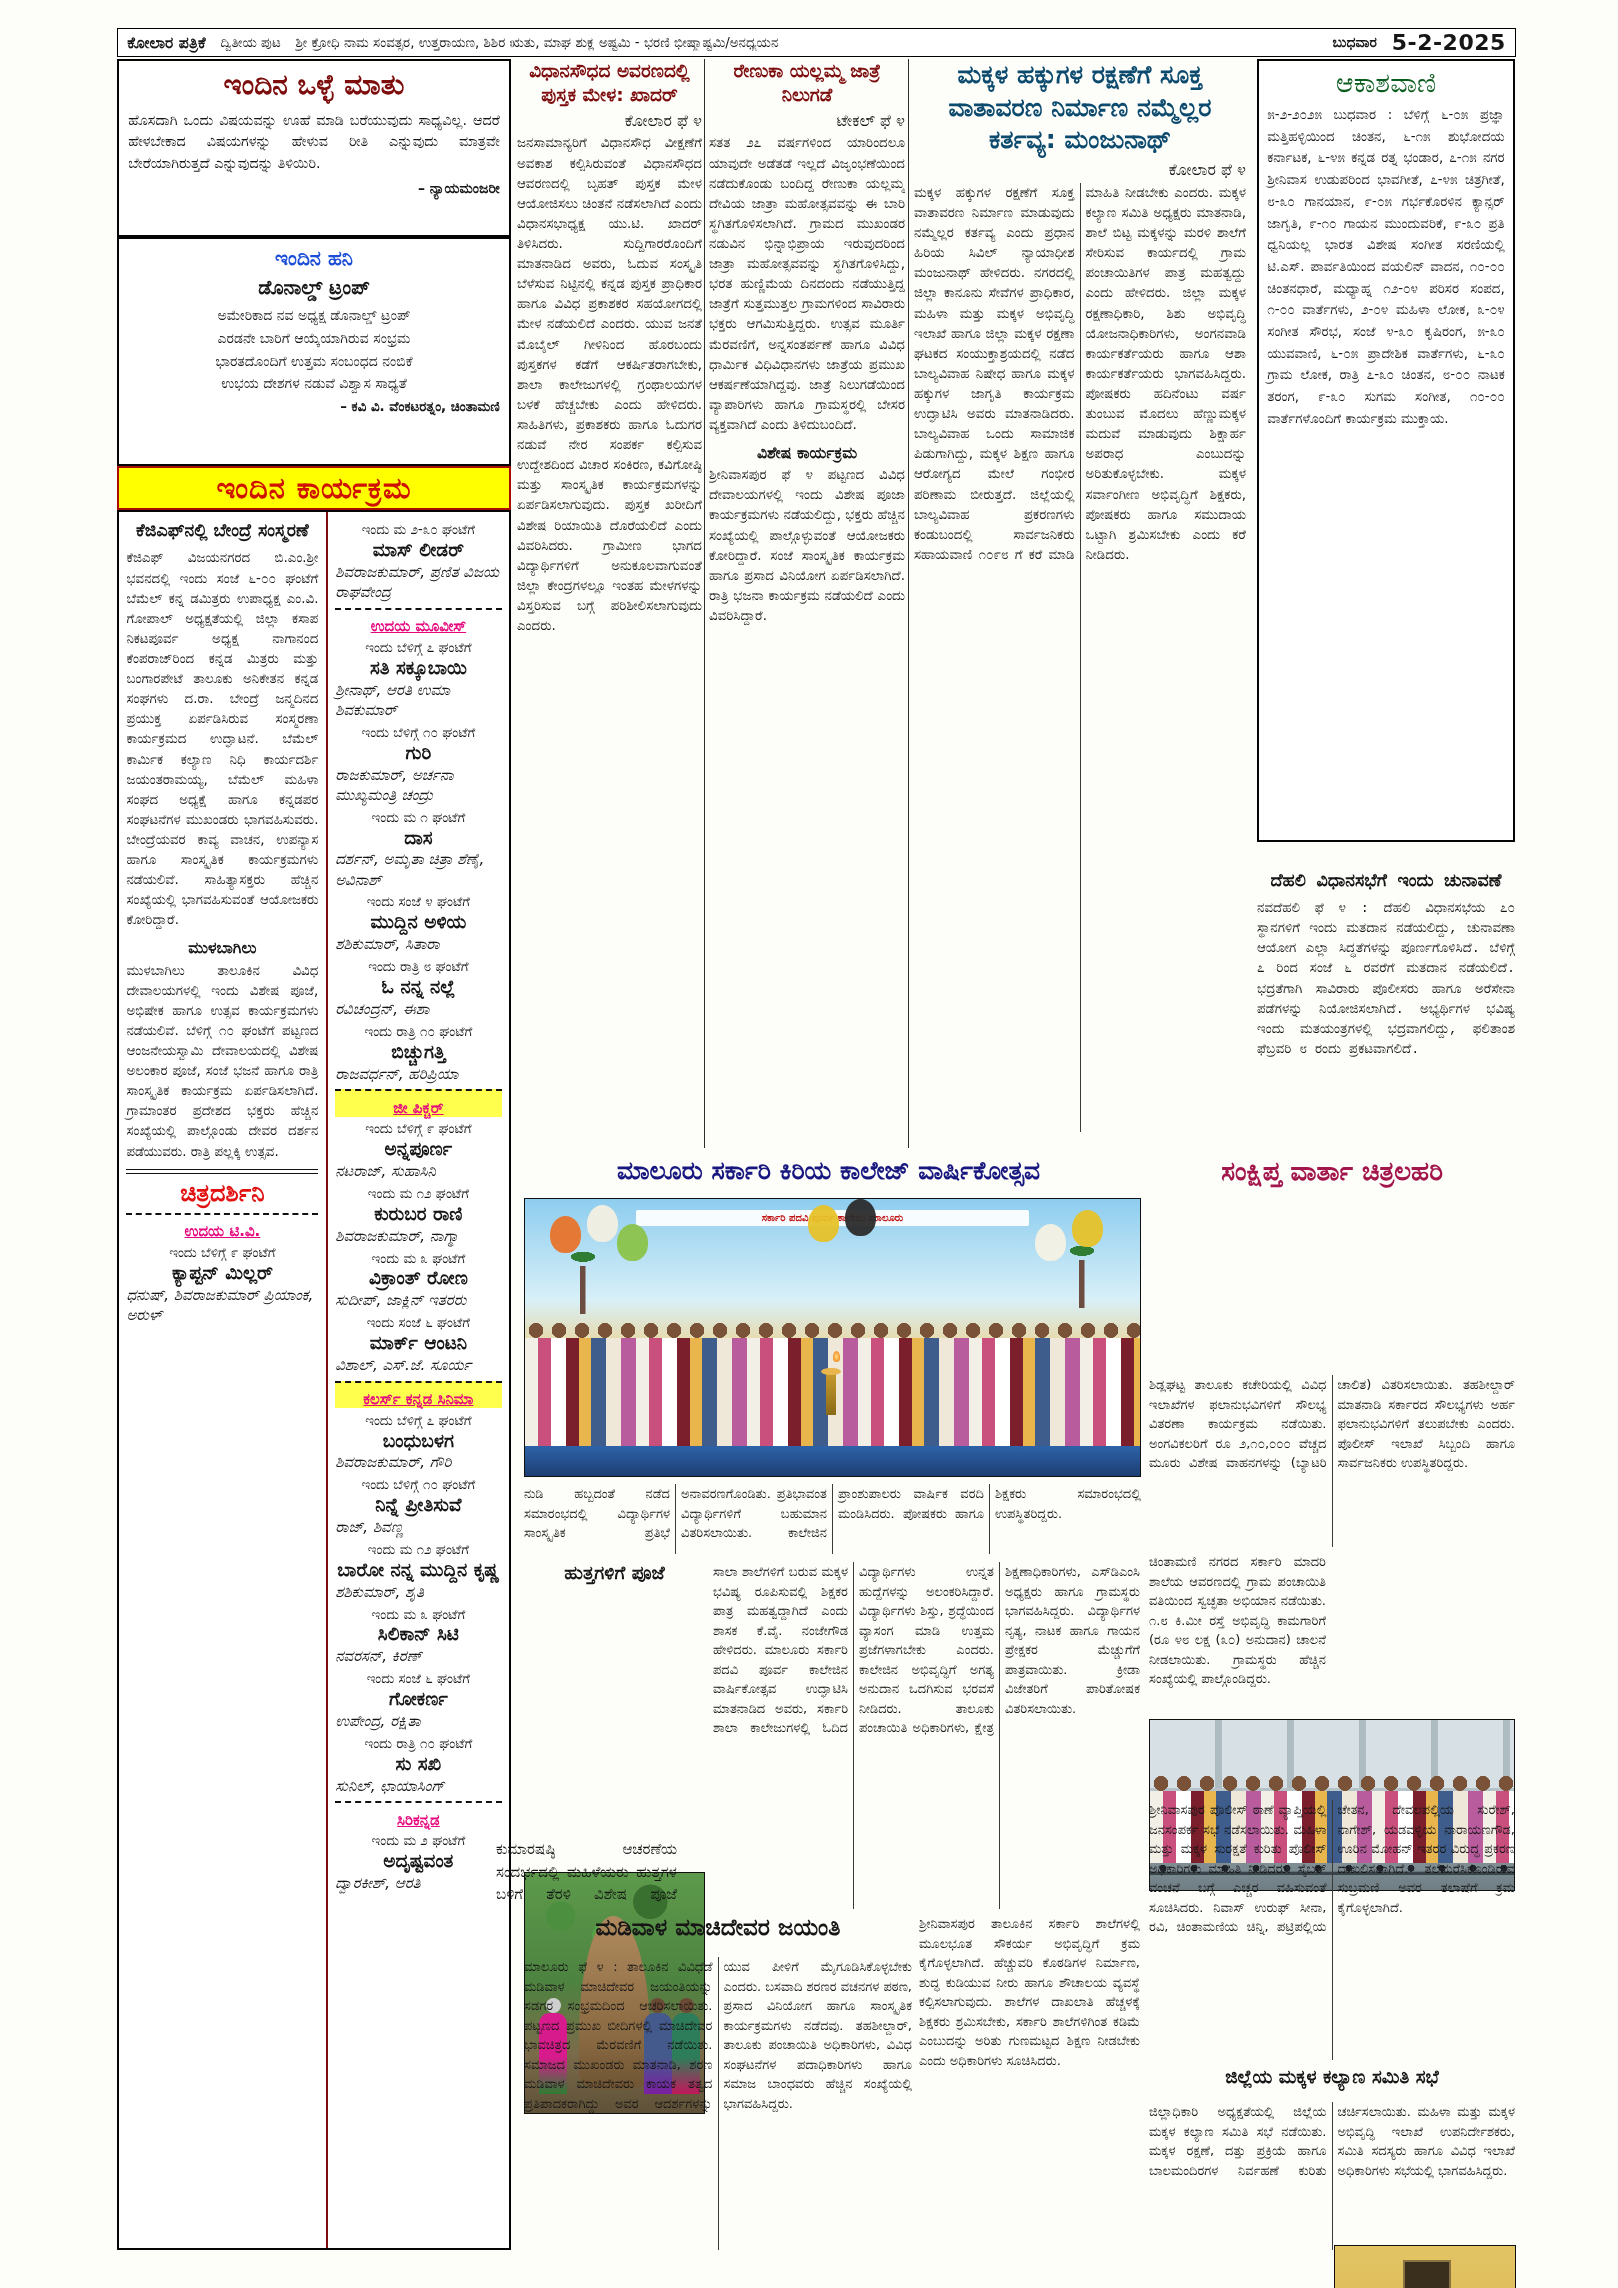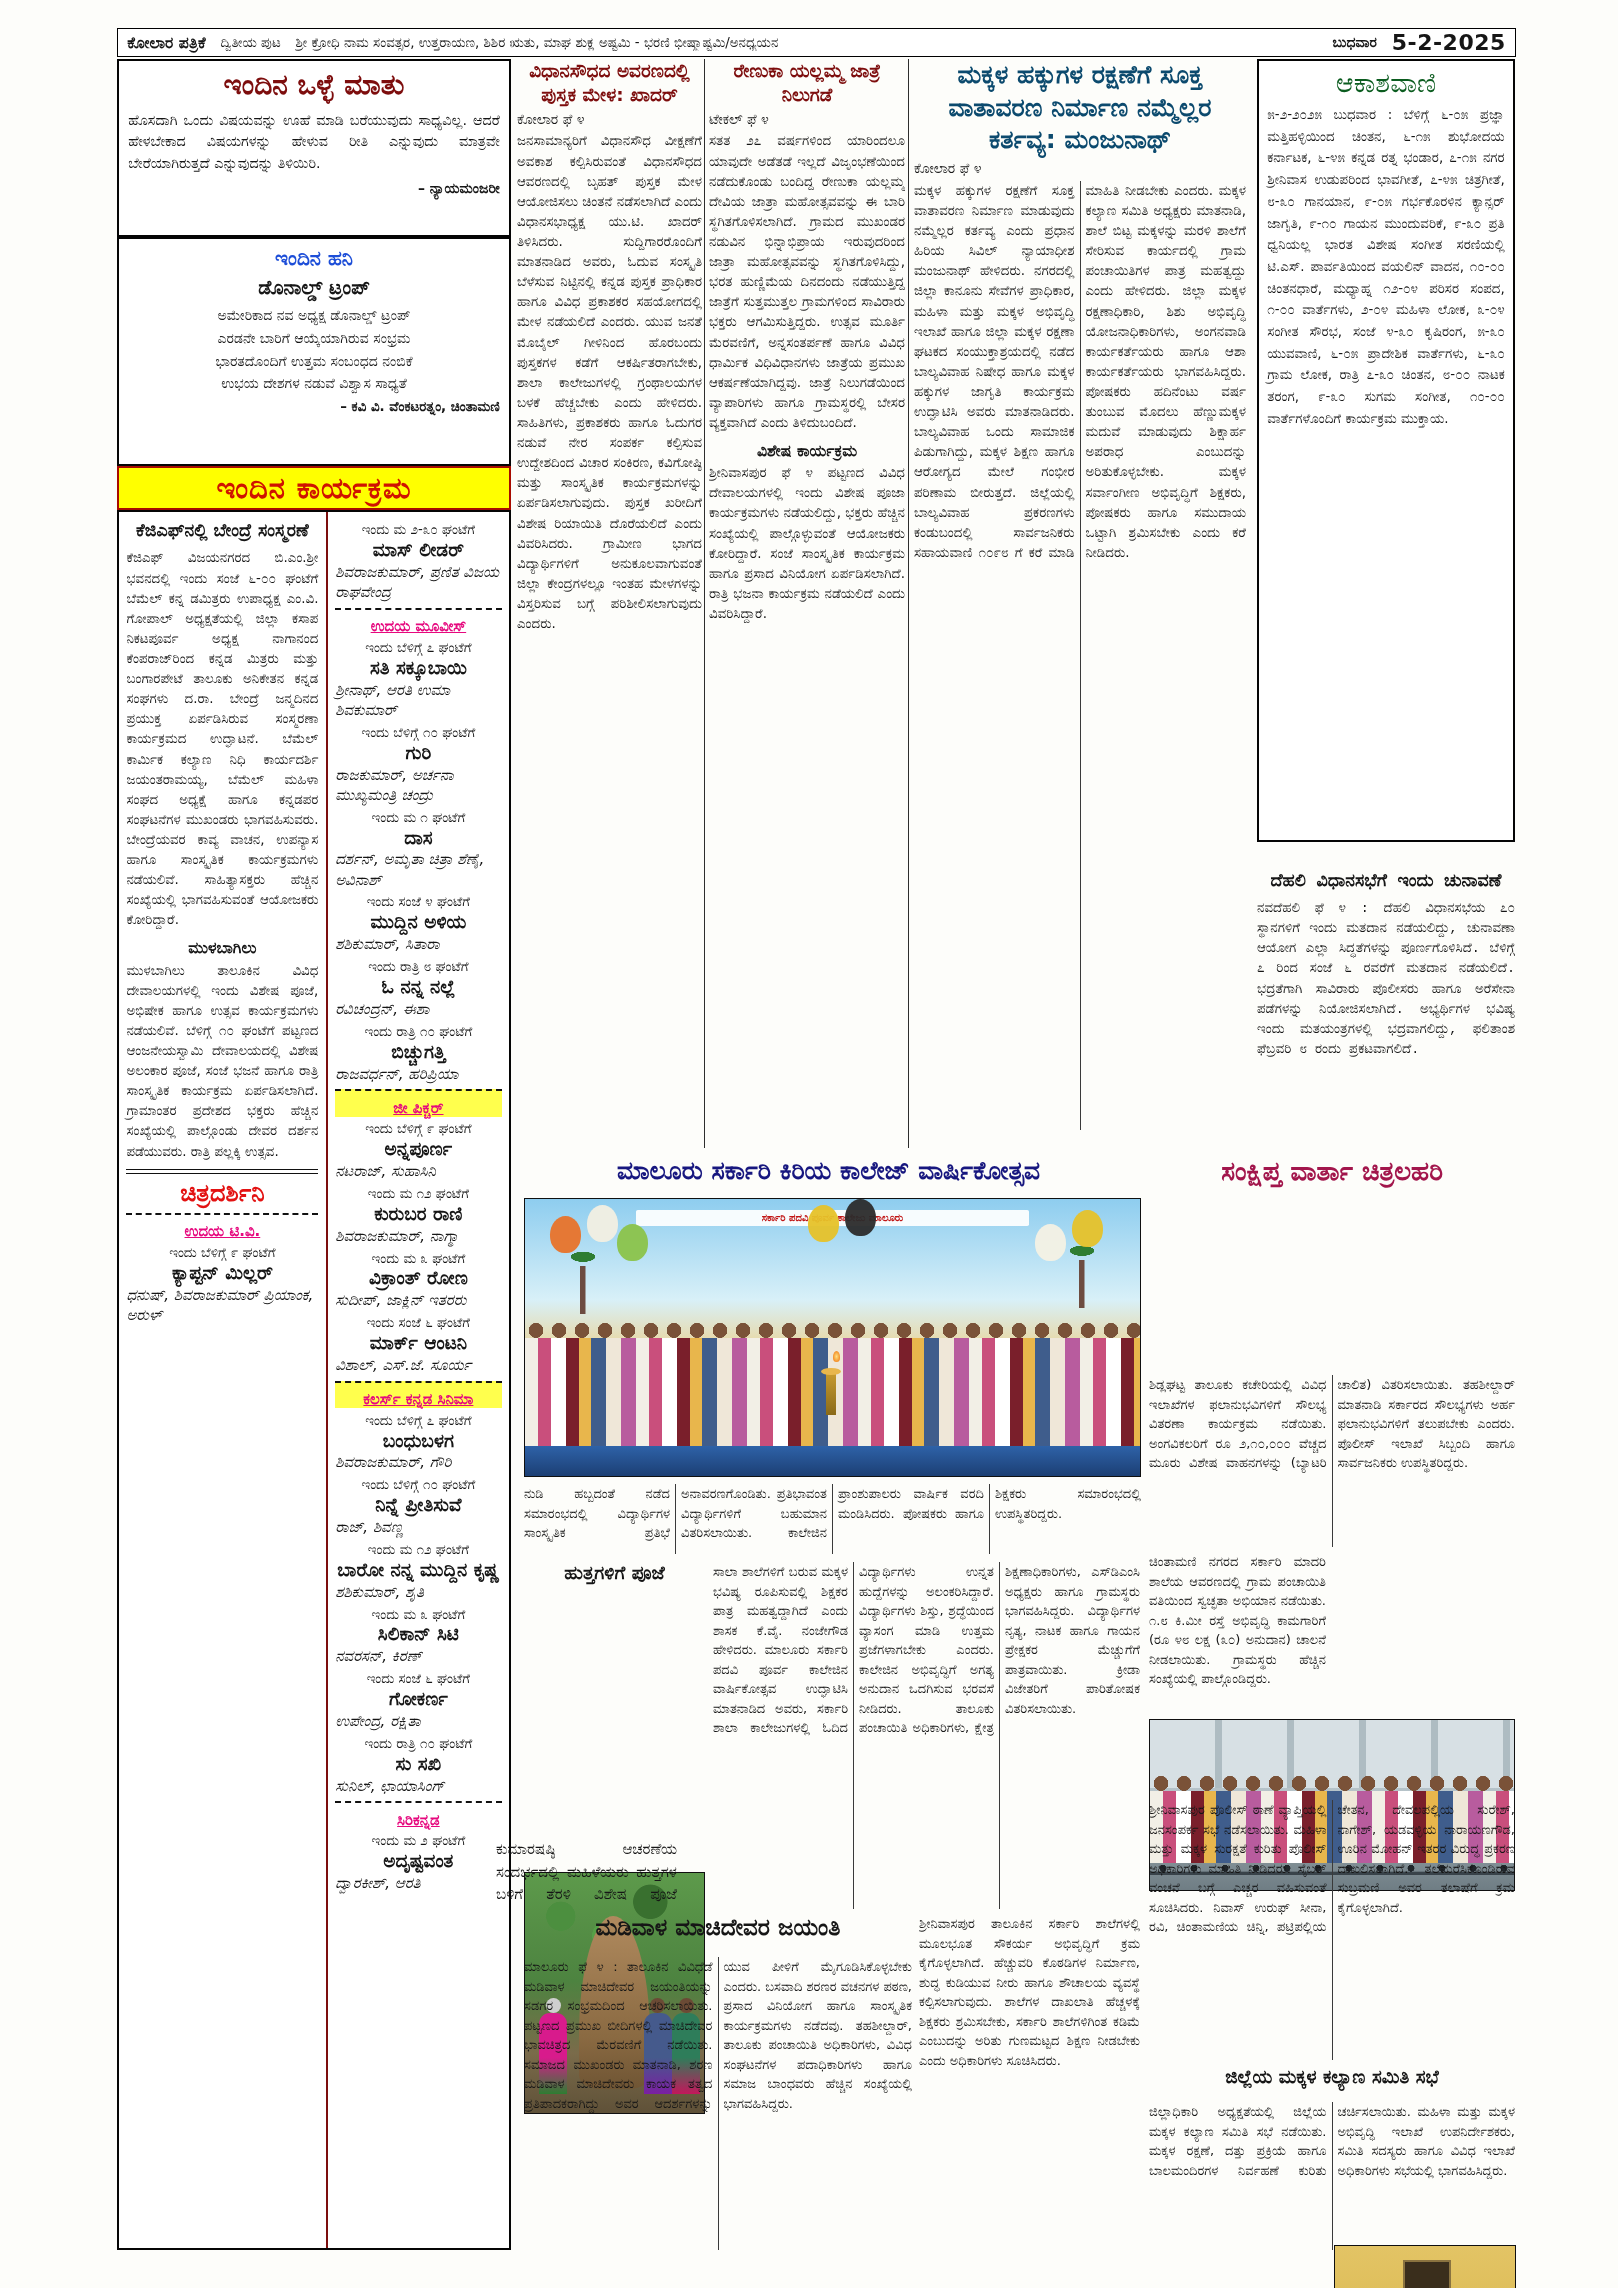--- a/index.html
+++ b/index.html
@@ -9,21 +9,21 @@
   
   .masthead{left:117px;top:28px;width:1399px;height:29px;border:1.8px solid #000;
             display:flex;align-items:center;gap:14.8px;padding:0 9.2px;background:#fff;}
   .mh-paper{font-weight:bold;font-size:15.7px;white-space:nowrap;}
   .mh-ed{font-size:13.4px;white-space:nowrap;}
   .mh-pan{font-size:13.4px;flex:1;white-space:nowrap;overflow:hidden;}
   .mh-day{font-size:14px;font-weight:bold;white-space:nowrap;}
   .mh-date{font-size:22px;font-weight:bold;letter-spacing:0.5px;white-space:nowrap;}
   
   .body-txt{font-size:13.4px;line-height:1.5;text-align:justify;text-justify:inter-character;}
-  .byline{font-size:14px;text-align:left;margin:1.8px 0 3.7px;}
+  .byline{font-size:16px;text-align:right;margin:1.8px 0 3.7px;}
   .subhead{font-weight:bold;font-size:15.7px;text-align:center;margin:7.4px 0 3.7px;}
   .prelines{white-space:pre-line;}
   
   .box{border:2.8px solid #050505;background:#fff;padding:5.5px 9.2px;}
   .gw-title{color:#7d0d0d;font-weight:bold;font-size:28px;text-align:center;margin:1.8px 0 7.4px;}
   .gw-author{font-weight:bold;font-size:14px;text-align:right;margin-top:5.5px;}
   .hani-title{color:#1d4ed8;font-weight:bold;font-size:20px;text-align:center;margin:1.8px 0 5.5px;}
   .hani-star{font-weight:bold;font-size:19.4px;text-align:center;margin:1.8px 0 5.5px;}
   .hani-body{font-size:14px;line-height:1.62;text-align:center;}
   .hani-author{font-weight:bold;font-size:13.4px;text-align:right;margin-top:3.7px;}

